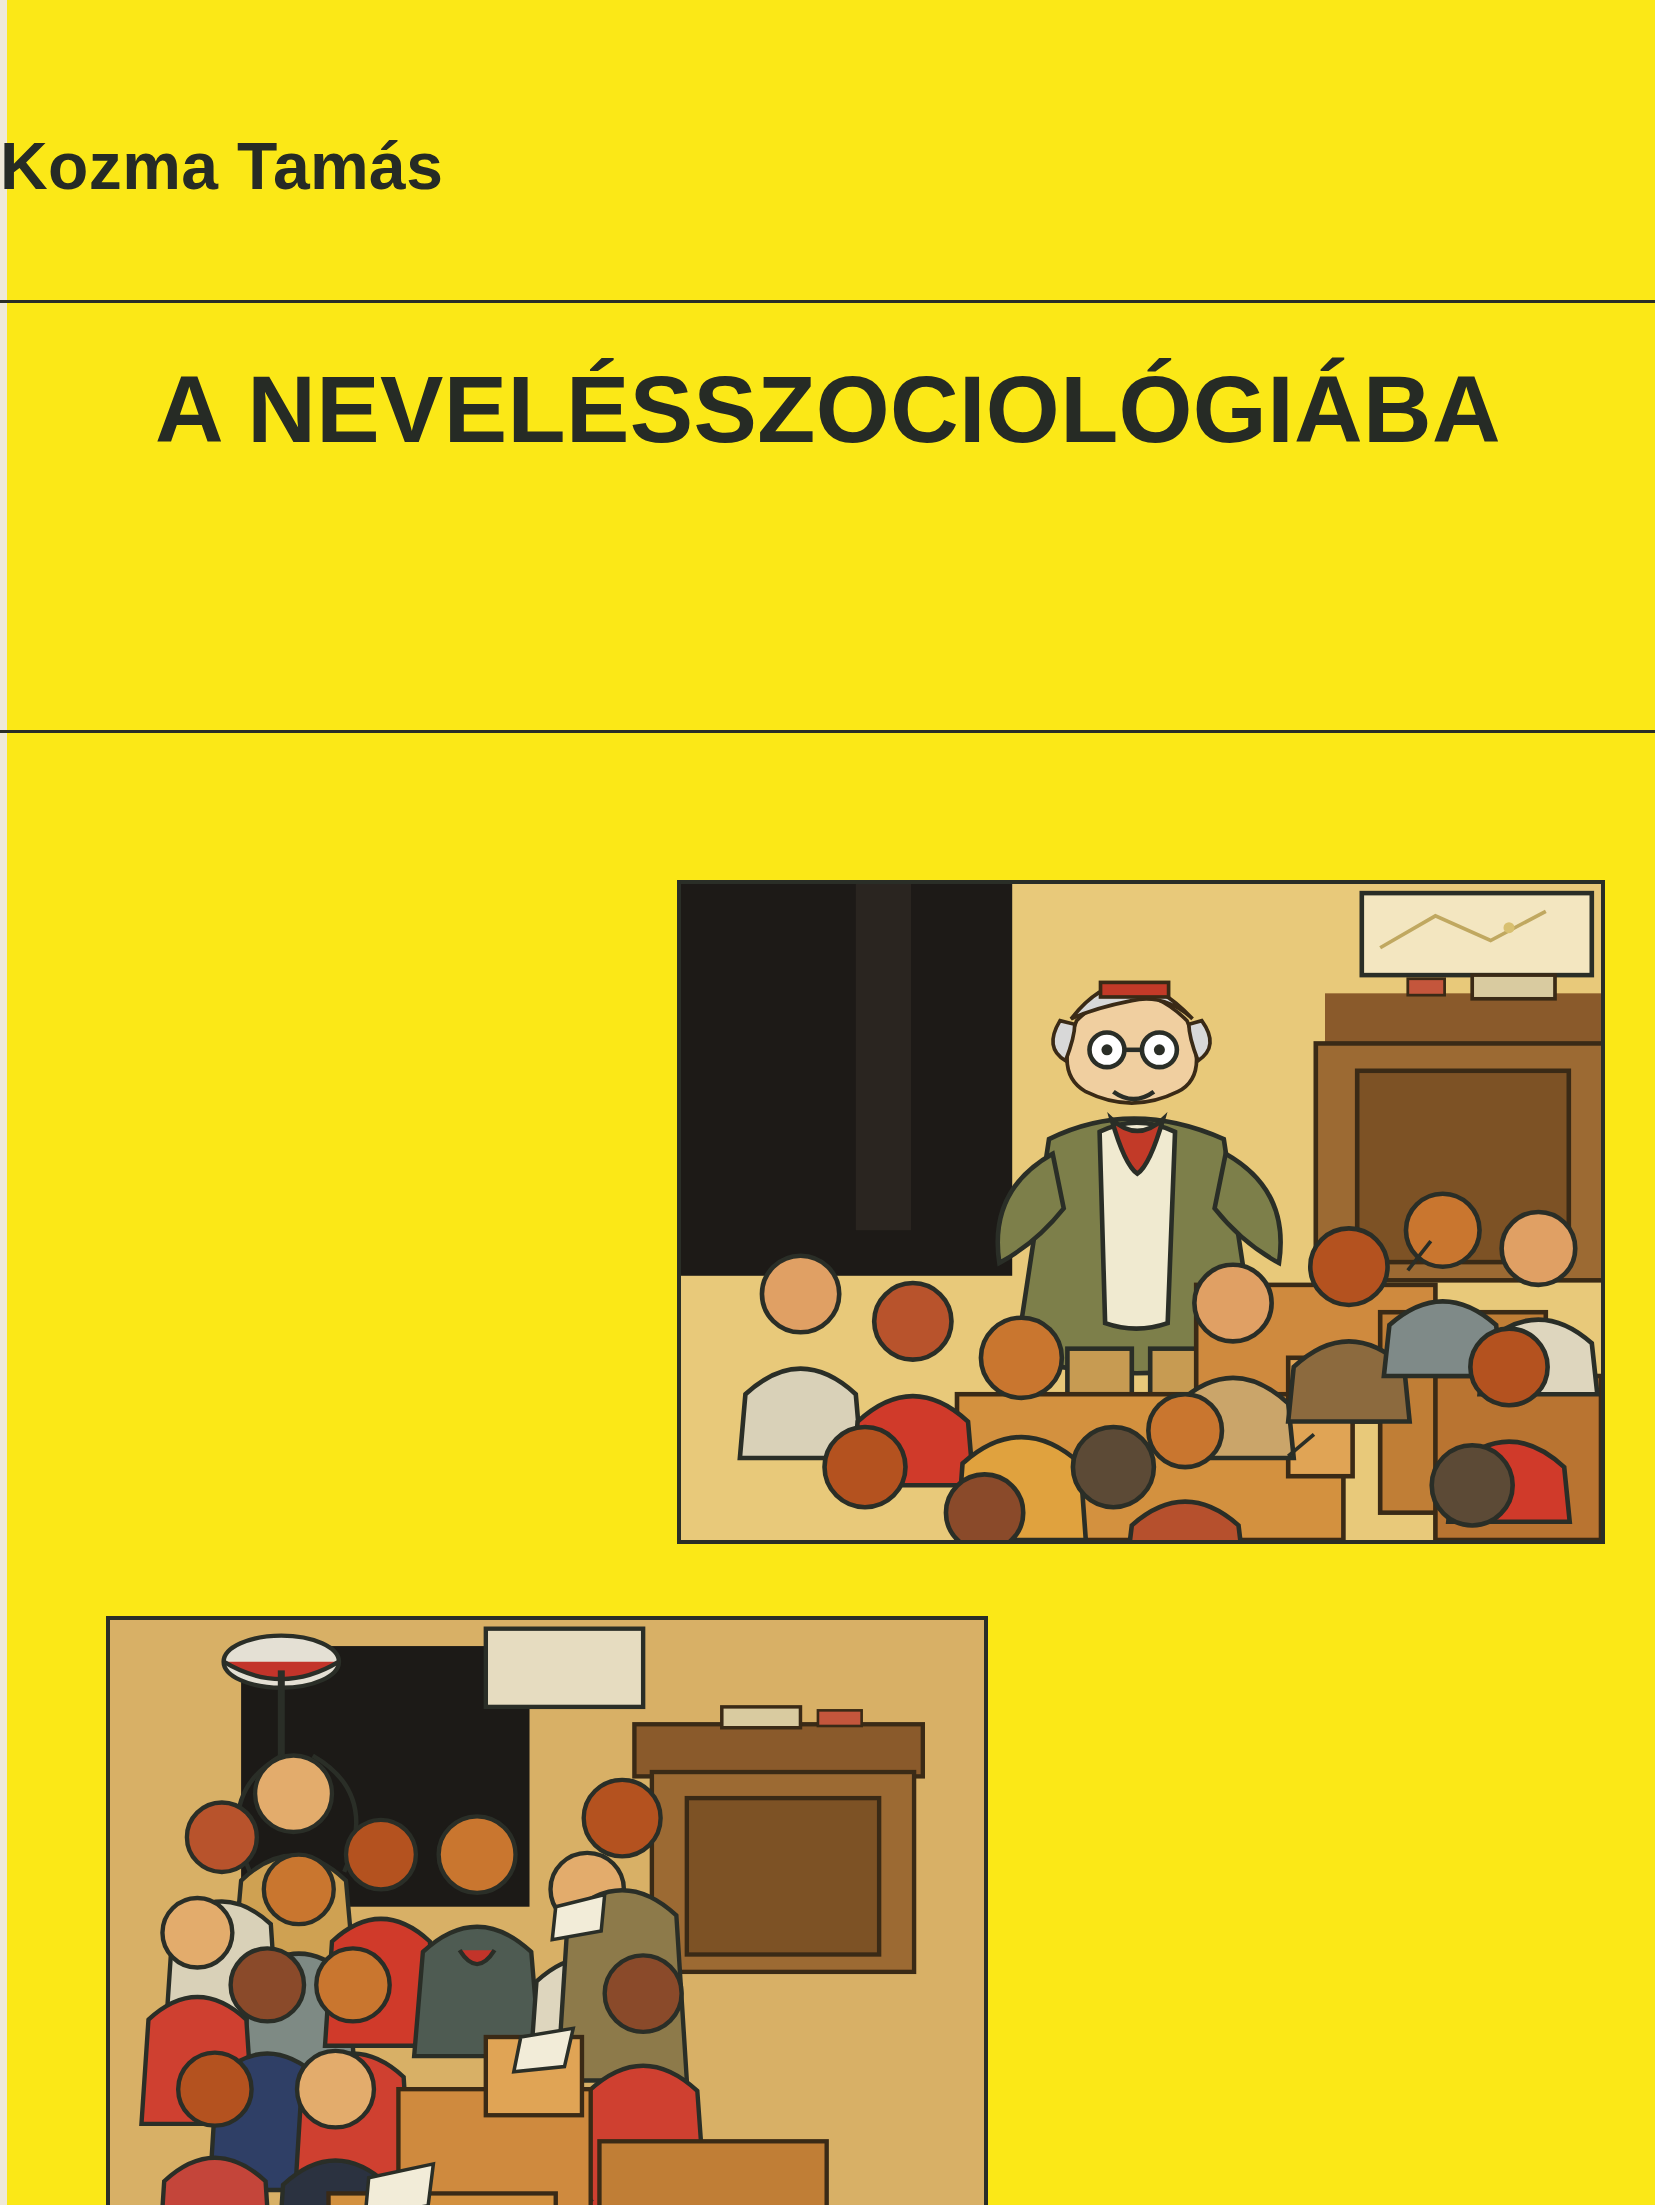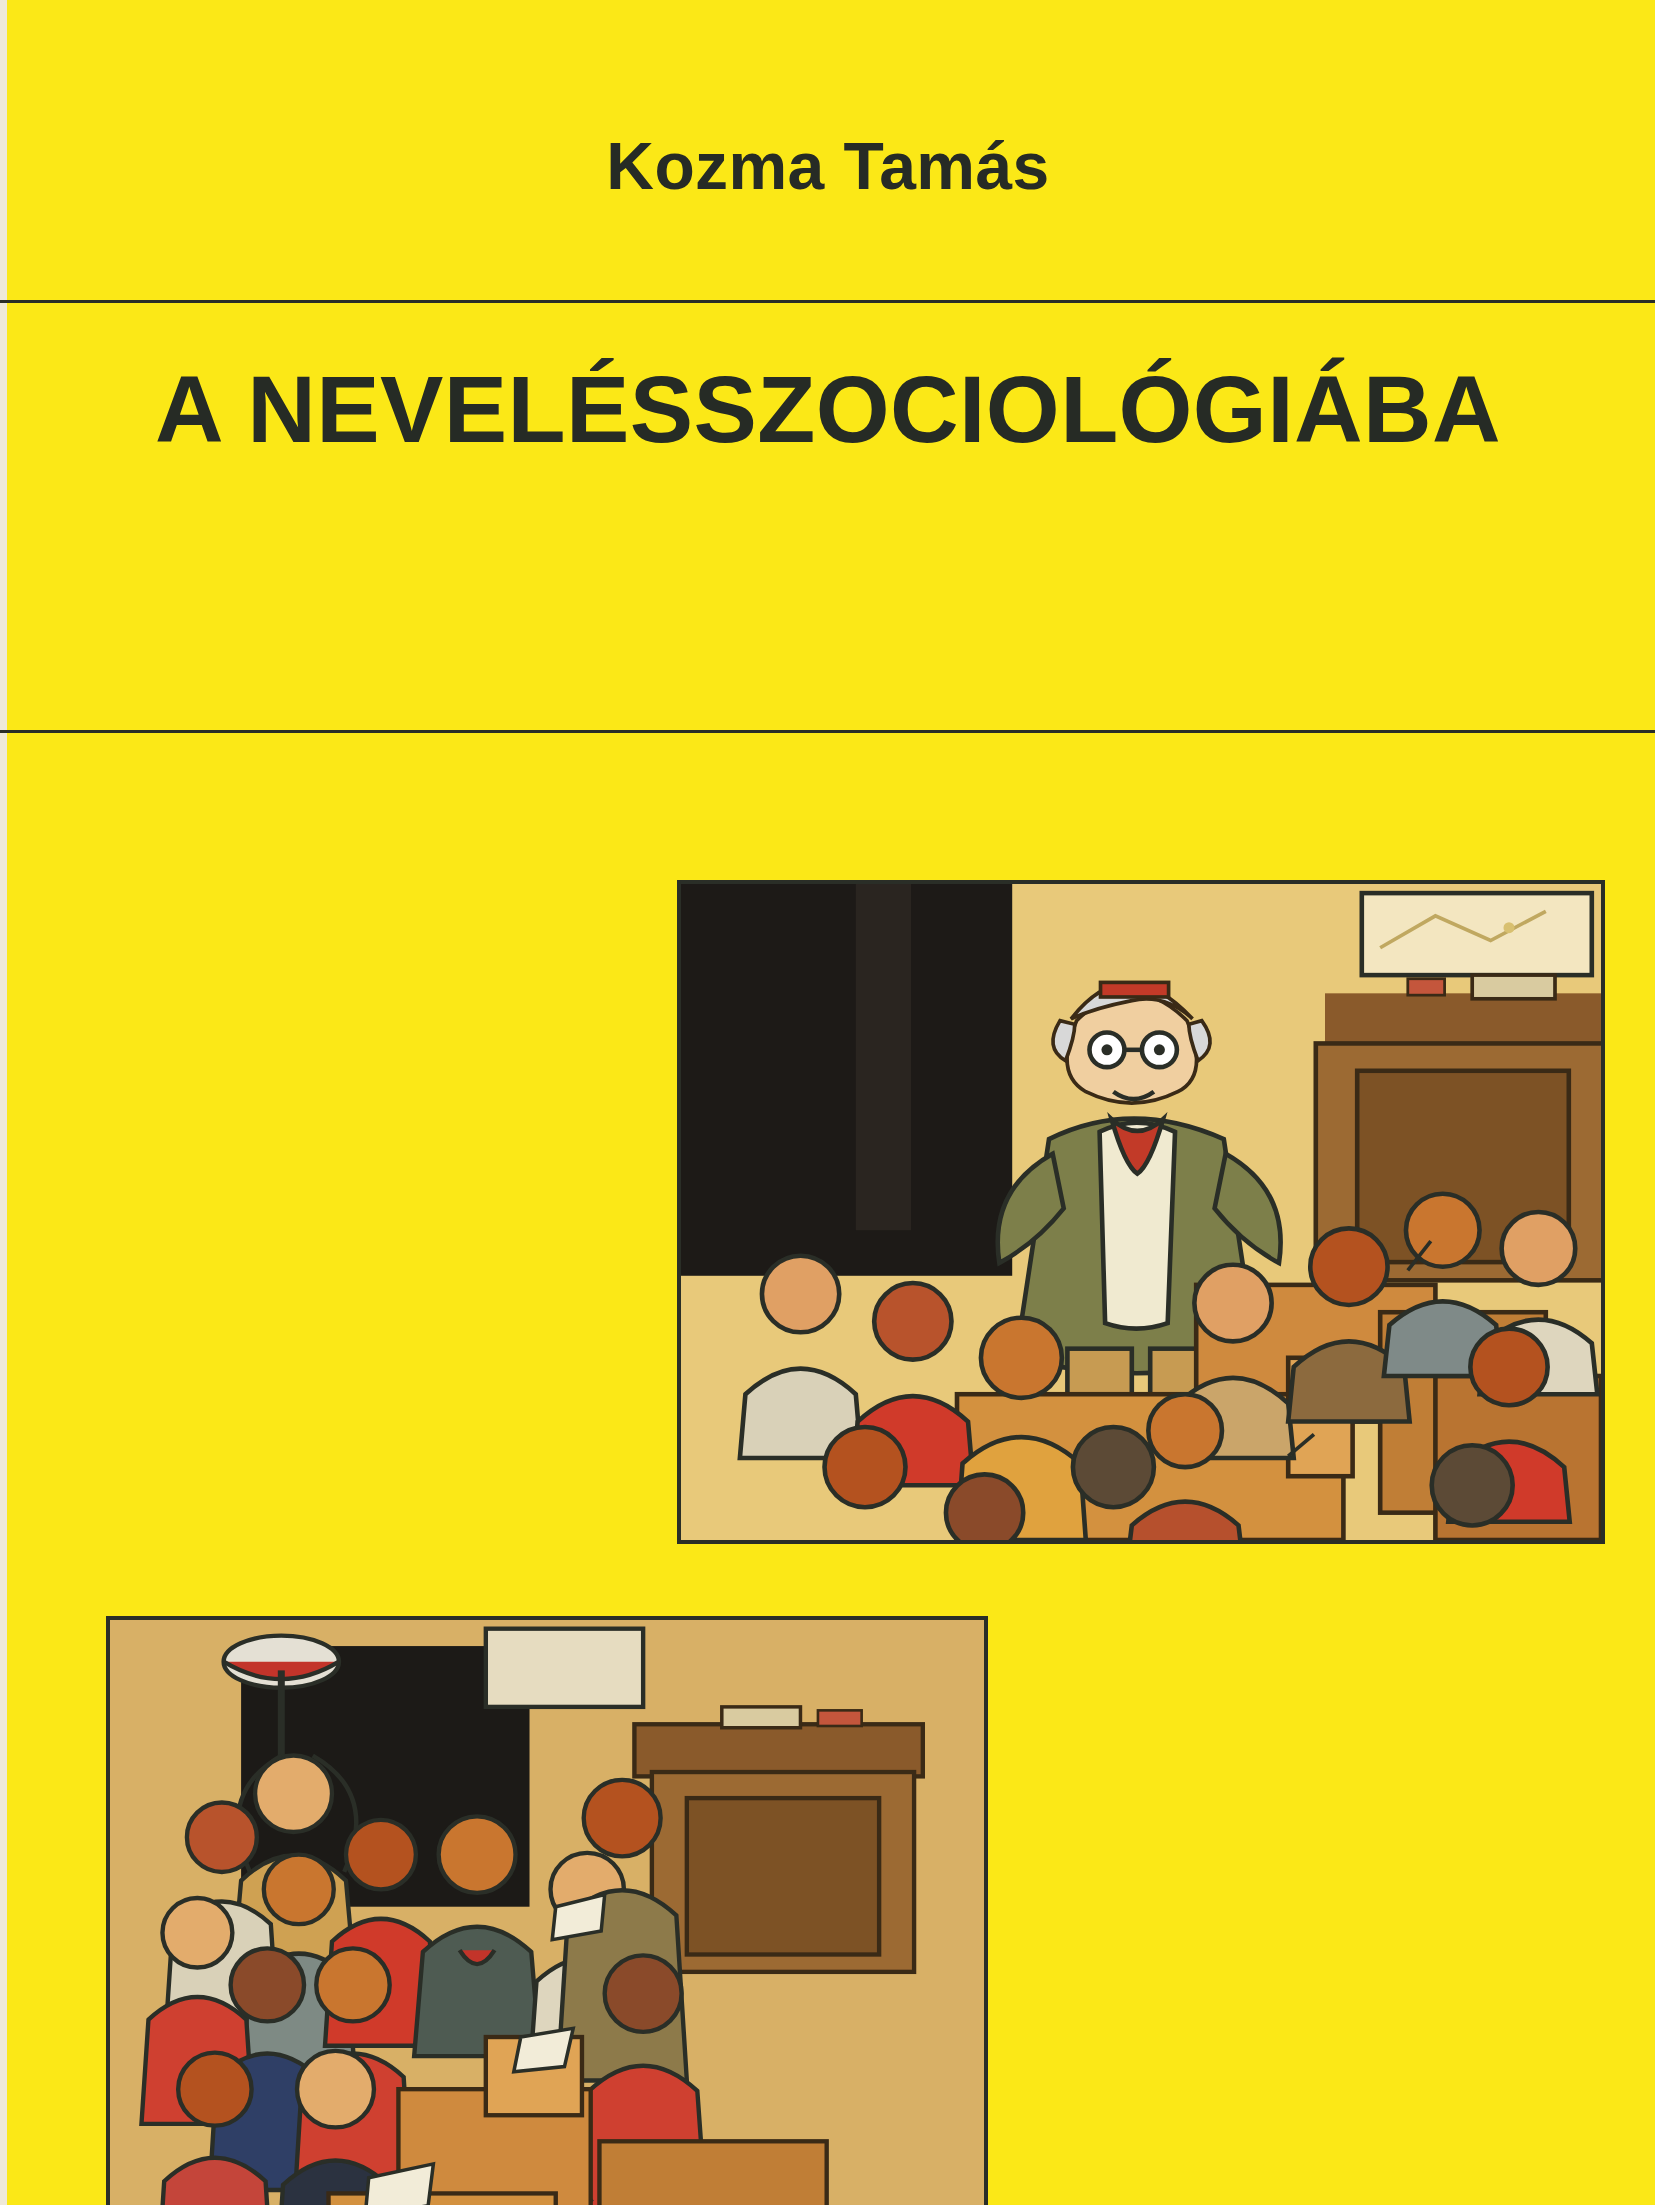--- a/index.html
+++ b/index.html
@@ -26,21 +26,20 @@
     left: 0; top: 0;
     width: 7px; height: 100%;
     background: #efe9d8;
   }
 
   
   .author {
     position: absolute;
     left: 0; top: 128px;
     width: 100%;
-    text-align: center;
     font-size: 66px;
     font-weight: bold;
     letter-spacing: 0.4px;
     color: #262b25;
     font-family: "Liberation Sans", sans-serif;
   }
 
   .rule {
     position: absolute;
     left: 0;

